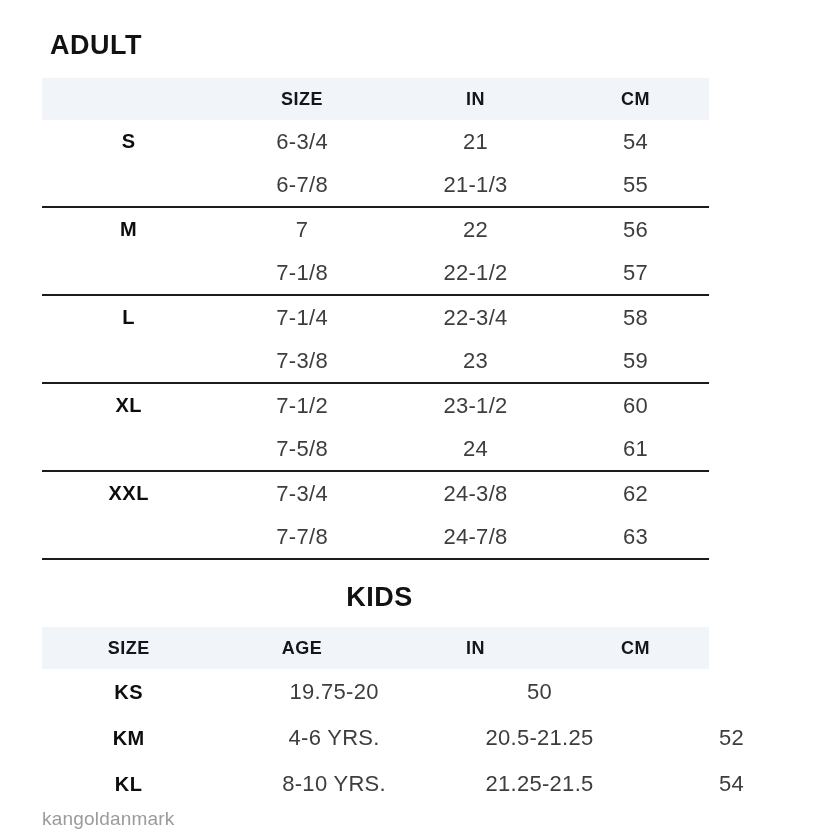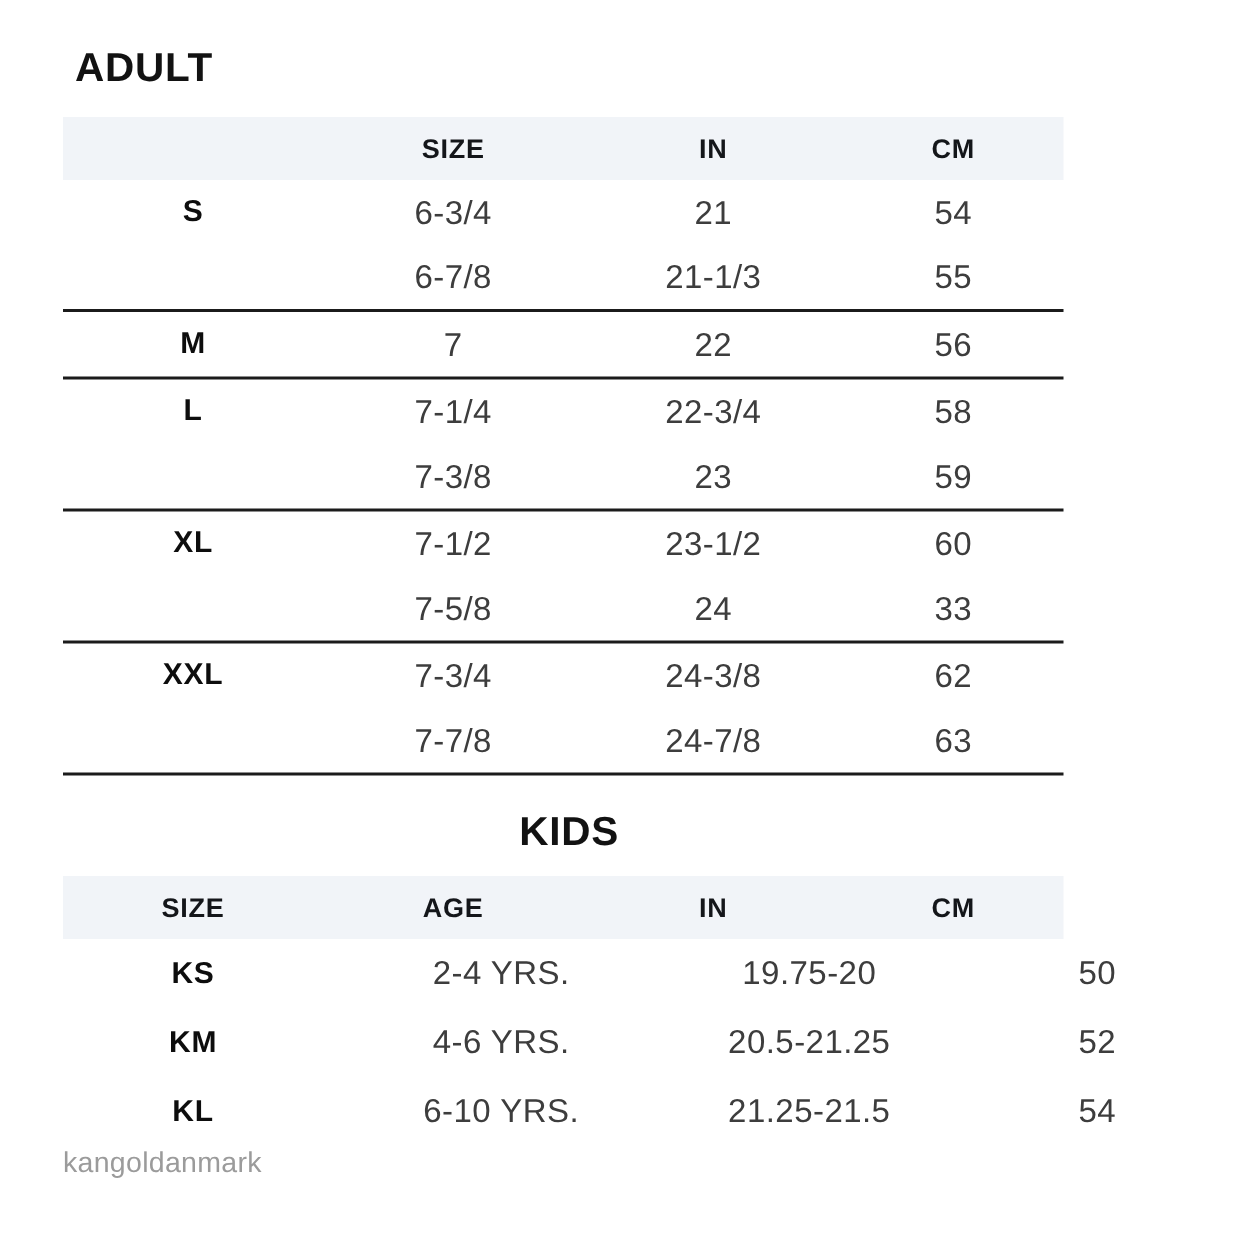--- a/index.html
+++ b/index.html
@@ -98,20 +98,26 @@
       </div>
     </div>
 
     <div class="group">
       <div class="grid-row row">
         <div class="td label">M</div>
         <div class="td">7</div>
         <div class="td">22</div>
         <div class="td">56</div>
       </div>
+      <div class="grid-row row">
+        <div class="td label"></div>
+        <div class="td">7-1/8</div>
+        <div class="td">22-1/2</div>
+        <div class="td">57</div>
+      </div>
     </div>
 
     <div class="group">
       <div class="grid-row row">
         <div class="td label">L</div>
         <div class="td">7-1/4</div>
         <div class="td">22-3/4</div>
         <div class="td">58</div>
       </div>
       <div class="grid-row row">
@@ -126,21 +132,21 @@
       <div class="grid-row row">
         <div class="td label">XL</div>
         <div class="td">7-1/2</div>
         <div class="td">23-1/2</div>
         <div class="td">60</div>
       </div>
       <div class="grid-row row">
         <div class="td label"></div>
         <div class="td">7-5/8</div>
         <div class="td">24</div>
-        <div class="td">33</div>
+        <div class="td">61</div>
       </div>
     </div>
 
     <div class="group">
       <div class="grid-row row">
         <div class="td label">XXL</div>
         <div class="td">7-3/4</div>
         <div class="td">24-3/8</div>
         <div class="td">62</div>
       </div>
@@ -159,33 +165,32 @@
   <div class="grid-row thead">
     <div class="th">SIZE</div>
     <div class="th">AGE</div>
     <div class="th">IN</div>
     <div class="th">CM</div>
   </div>
 
   <div class="kids-tbody">
     <div class="grid-row row">
       <div class="td label">KS</div>
-      <div class="td">2-4 YRS.</div>
       <div class="td">19.75-20</div>
       <div class="td">50</div>
     </div>
     <div class="grid-row row">
       <div class="td label">KM</div>
       <div class="td">4-6 YRS.</div>
       <div class="td">20.5-21.25</div>
       <div class="td">52</div>
     </div>
     <div class="grid-row row">
       <div class="td label">KL</div>
-      <div class="td">6-10 YRS.</div>
+      <div class="td">8-10 YRS.</div>
       <div class="td">21.25-21.5</div>
       <div class="td">54</div>
     </div>
   </div>
 
   <div class="watermark">kangoldanmark</div>
 
 </div>
 
 </body></html>

